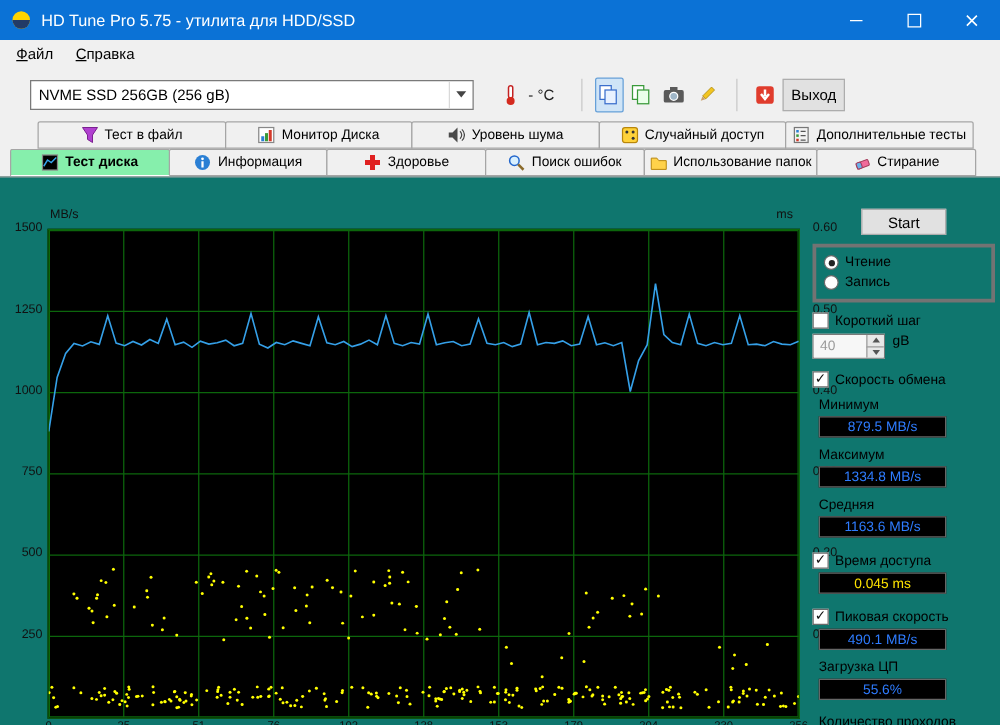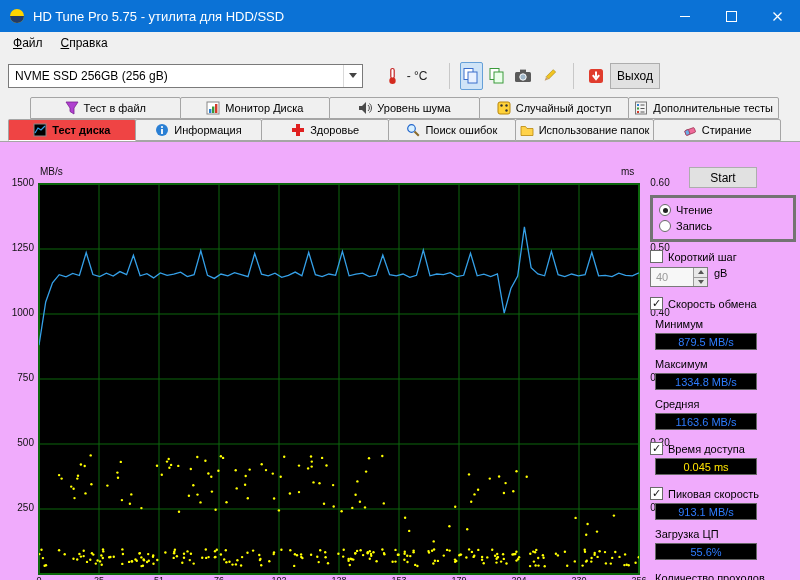--- a/index.html
+++ b/index.html
@@ -11,41 +11,41 @@
   .title{font-size:13px;flex:1;white-space:nowrap}
   .win-controls{display:flex;height:32px}
   .win-btn{width:46px;height:32px;display:flex;align-items:center;justify-content:center;cursor:default}
   .g-min{width:10px;height:1px;background:#fff;display:block}
   .g-max{width:9px;height:9px;border:1px solid #fff;display:block}
   
   .menubar{position:absolute;left:0;top:32px;width:800px;height:22px;background:#f0f0f0;display:flex;align-items:center;padding-left:4px}
   .menu-item{display:inline-block;padding:2px 9px;cursor:default}
   .menu-item::first-letter{text-decoration:underline}
   
-  .toolbar{position:absolute;left:0;top:54px;width:668px;height:43px;display:flex;align-items:center;padding:0 8px;box-sizing:border-box}
+  .toolbar{position:absolute;left:16px;top:54px;width:668px;height:43px;display:flex;align-items:center;padding:0 8px;box-sizing:border-box}
   .combo{width:458px;height:24px;background:#fff;border:1px solid #7a7a7a;display:flex;align-items:center;box-sizing:border-box}
   .combo-text{flex:1;padding:0 6px;white-space:nowrap;overflow:hidden}
   .combo-arrow{width:18px;height:100%;display:flex;align-items:center;justify-content:center;border-left:1px solid #d9d9d9}
   .combo-arrow i{width:0;height:0;border-left:4px solid transparent;border-right:4px solid transparent;border-top:5px solid #444}
   .thermo{margin-left:20px;display:flex}
   .temp-text{margin-left:6px;width:42px;color:#222}
   .tb-sep{width:1px;height:26px;background:#c8c8c8;margin:0 10px}
   .tbtn{width:27px;height:26px;border:1px solid transparent;border-radius:2px;display:flex;align-items:center;justify-content:center;margin-right:3px;background:transparent}
   .tbtn.sel{background:#cfe4f7;border-color:#66a0d8}
   .exit-btn{margin-left:auto;width:58px;height:26px;background:#e1e1e1;border:1px solid #adadad;font-family:"Liberation Sans",sans-serif;font-size:12px}
   
   .tabrow{position:absolute;display:flex;height:22px}
   .tabrow1{left:30px;top:97px;width:748px}
   .tabrow2{left:8px;top:119px;width:772px}
   .tab{flex:1;display:flex;align-items:center;justify-content:center;gap:5px;font-size:11px;background:#f0f0f0;
        border:1px solid #a5a5a5;border-radius:2px 2px 0 0;margin-right:-1px;white-space:nowrap;padding:0 4px;box-sizing:border-box}
-  .tab.active{background:#ef4444;border-bottom:1px solid #fff;position:relative;z-index:3;font-weight:bold}
+  .tab.active{background:#86efac;border-bottom:1px solid #fff;position:relative;z-index:3;font-weight:bold}
   .ticon{display:flex;width:14px;height:14px}
   
-  .content{position:absolute;left:0;top:141px;width:800px;height:439px;background:#f0abfc;border-top:1px solid #a5a5a5;box-sizing:border-box}
+  .content{position:absolute;left:0;top:141px;width:800px;height:439px;background:#0f766e;border-top:1px solid #a5a5a5;box-sizing:border-box}
   .axis-title{position:absolute;font-size:10px;color:#111}
   .chart-wrap{position:absolute;left:38px;top:41px;width:600px;height:390px;background:#000;border:1px solid #0c660c}
   .yl,.yr{position:absolute;font-size:10px;color:#111}
   .yl{left:6px;width:28px;text-align:right}
   .yr{left:645px;width:30px;text-align:center}
   .xl{position:absolute;top:433px;width:22px;text-align:center;font-size:9px;color:#111}
   
   .panel{position:absolute;left:650px;top:25px;width:146px;font-size:11px}
   .start-btn{display:block;margin:0 auto;width:68px;height:21px;background:#e1e1e1;border:1px solid #adadad;font-family:"Liberation Sans",sans-serif;font-size:12px}
   .grp{margin-top:7px;border:3px solid #737373;padding:4px 6px 5px;box-sizing:border-box}
@@ -701,21 +701,21 @@
     <div class="cbrow mt12">
       <span class="cb checked"></span>
       <span>Время доступа</span>
     </div>
     <div class="vbox yellow">0.045 ms</div>
 
     <div class="cbrow mt12">
       <span class="cb checked"></span>
       <span>Пиковая скорость</span>
     </div>
-    <div class="vbox">913.1 MB/s</div>
+    <div class="vbox">490.1 MB/s</div>
 
     <div class="plbl">Загрузка ЦП</div>
     <div class="vbox">55.6%</div>
 
     <div class="plbl mt12">Количество проходов</div>
 
   </div>
 </div>
 
 </body></html>

